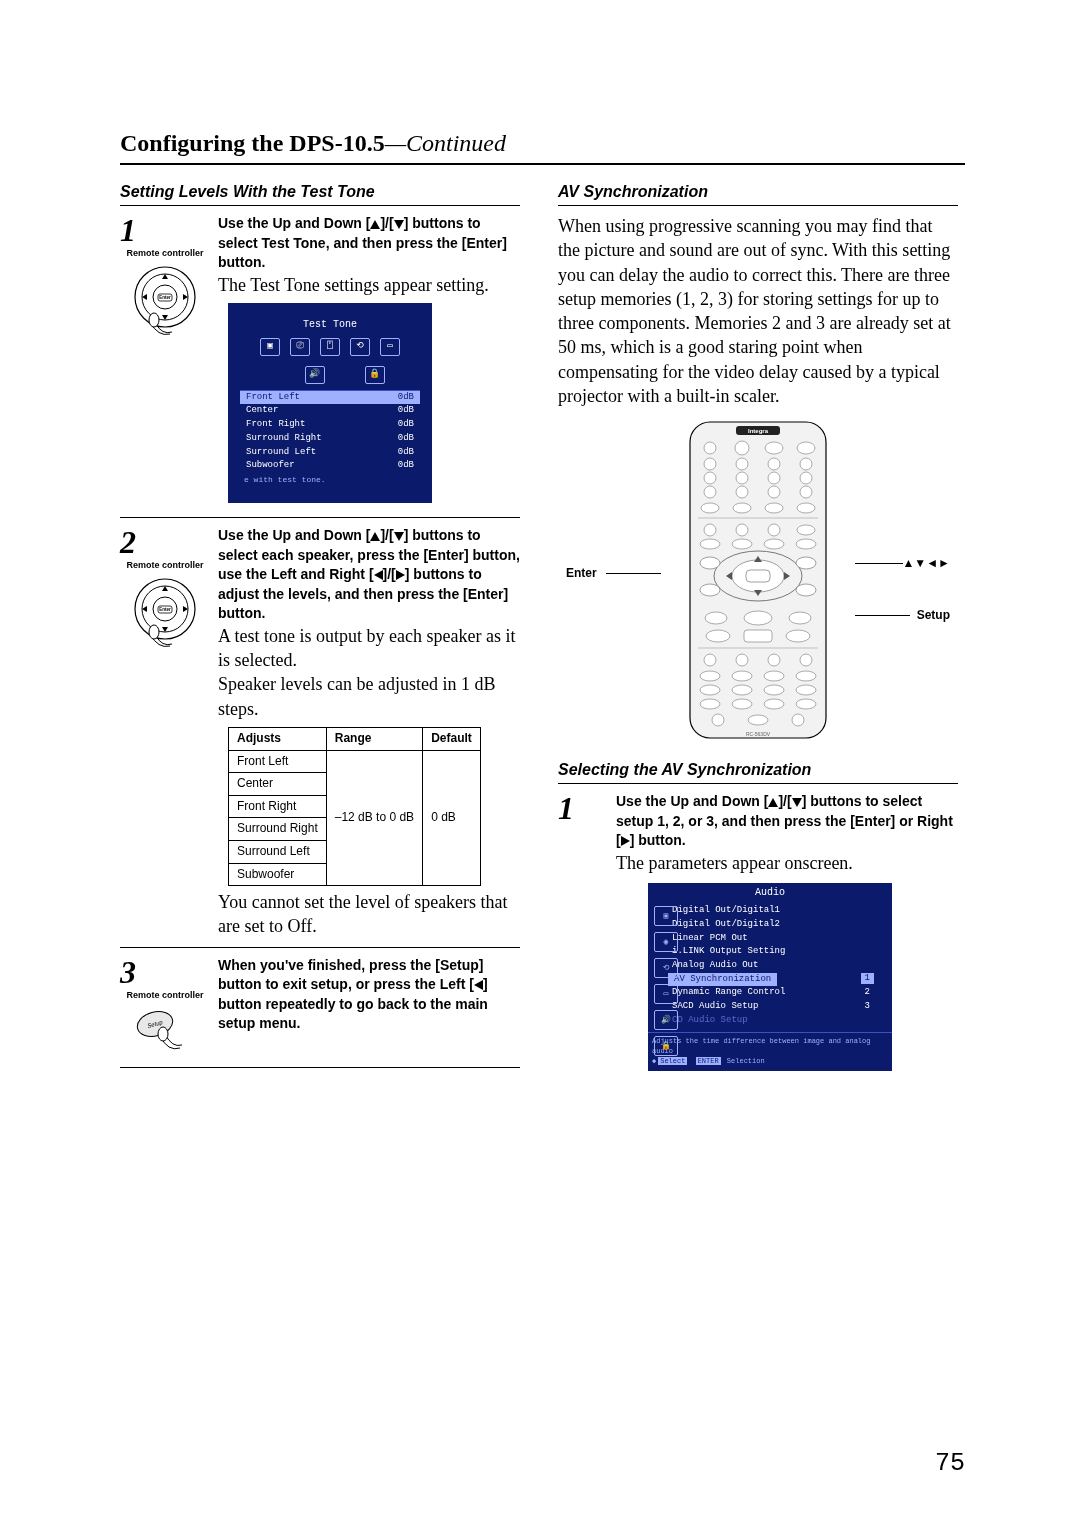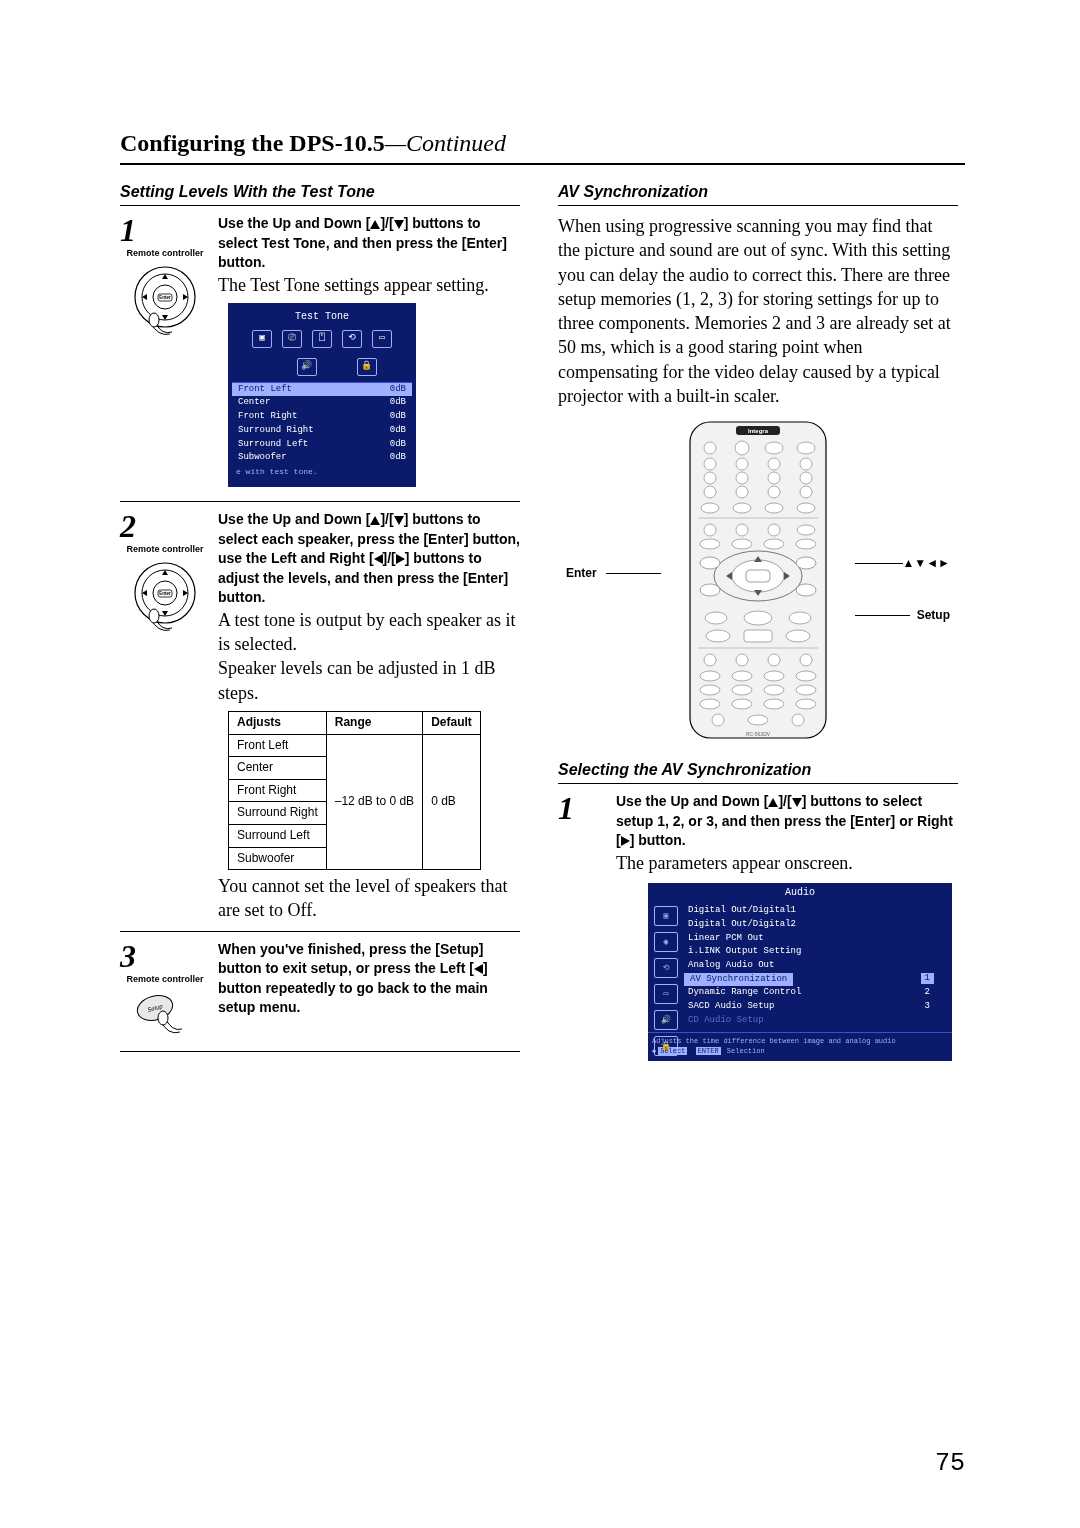--- a/index.html
+++ b/index.html
@@ -99,21 +99,21 @@
     margin: 4px auto 0 auto;
     display: block;
   }
   .osd-box {
     background: #0b1a6b;
     color: #fff;
     font-family: "Courier New", monospace;
     font-size: 10px;
     width: 180px;
     margin: 6px 0 6px 10px;
-    padding: 4px;
+    padding: 12px;
   }
   .osd-title {
     text-align: center;
     font-size: 10px;
     padding: 3px 0;
   }
   .osd-icons {
     display: flex;
     flex-wrap: wrap;
     justify-content: center;
@@ -187,21 +187,21 @@
   .line {
     position: absolute;
     background: #000;
     height: 1px;
   }
   .osd2 {
     background: #0b1a6b;
     color: #fff;
     font-family: "Courier New", monospace;
     font-size: 9px;
-    width: 304px;
+    width: 244px;
     margin: 8px 0 0 32px;
     position: relative;
   }
   .osd2-title {
     text-align: center;
     padding: 3px 0;
     font-size: 10px;
   }
   .osd2-body {
     position: relative;
@@ -220,21 +220,21 @@
     height: 18px;
     border: 1px solid #9fb0ff;
     border-radius: 2px;
     font-size: 8px;
     display: flex;
     align-items: center;
     justify-content: center;
     color: #9fb0ff;
   }
   .osd2-list {
-    margin-left: 36px;
+    margin-left: 20px;
     padding-top: 2px;
   }
   .osd2-row {
     padding: 1px 4px;
     font-size: 9px;
   }
   .osd2-row.hl {
     background: #9fb0ff;
     color: #0b1a6b;
     display: inline-block;

